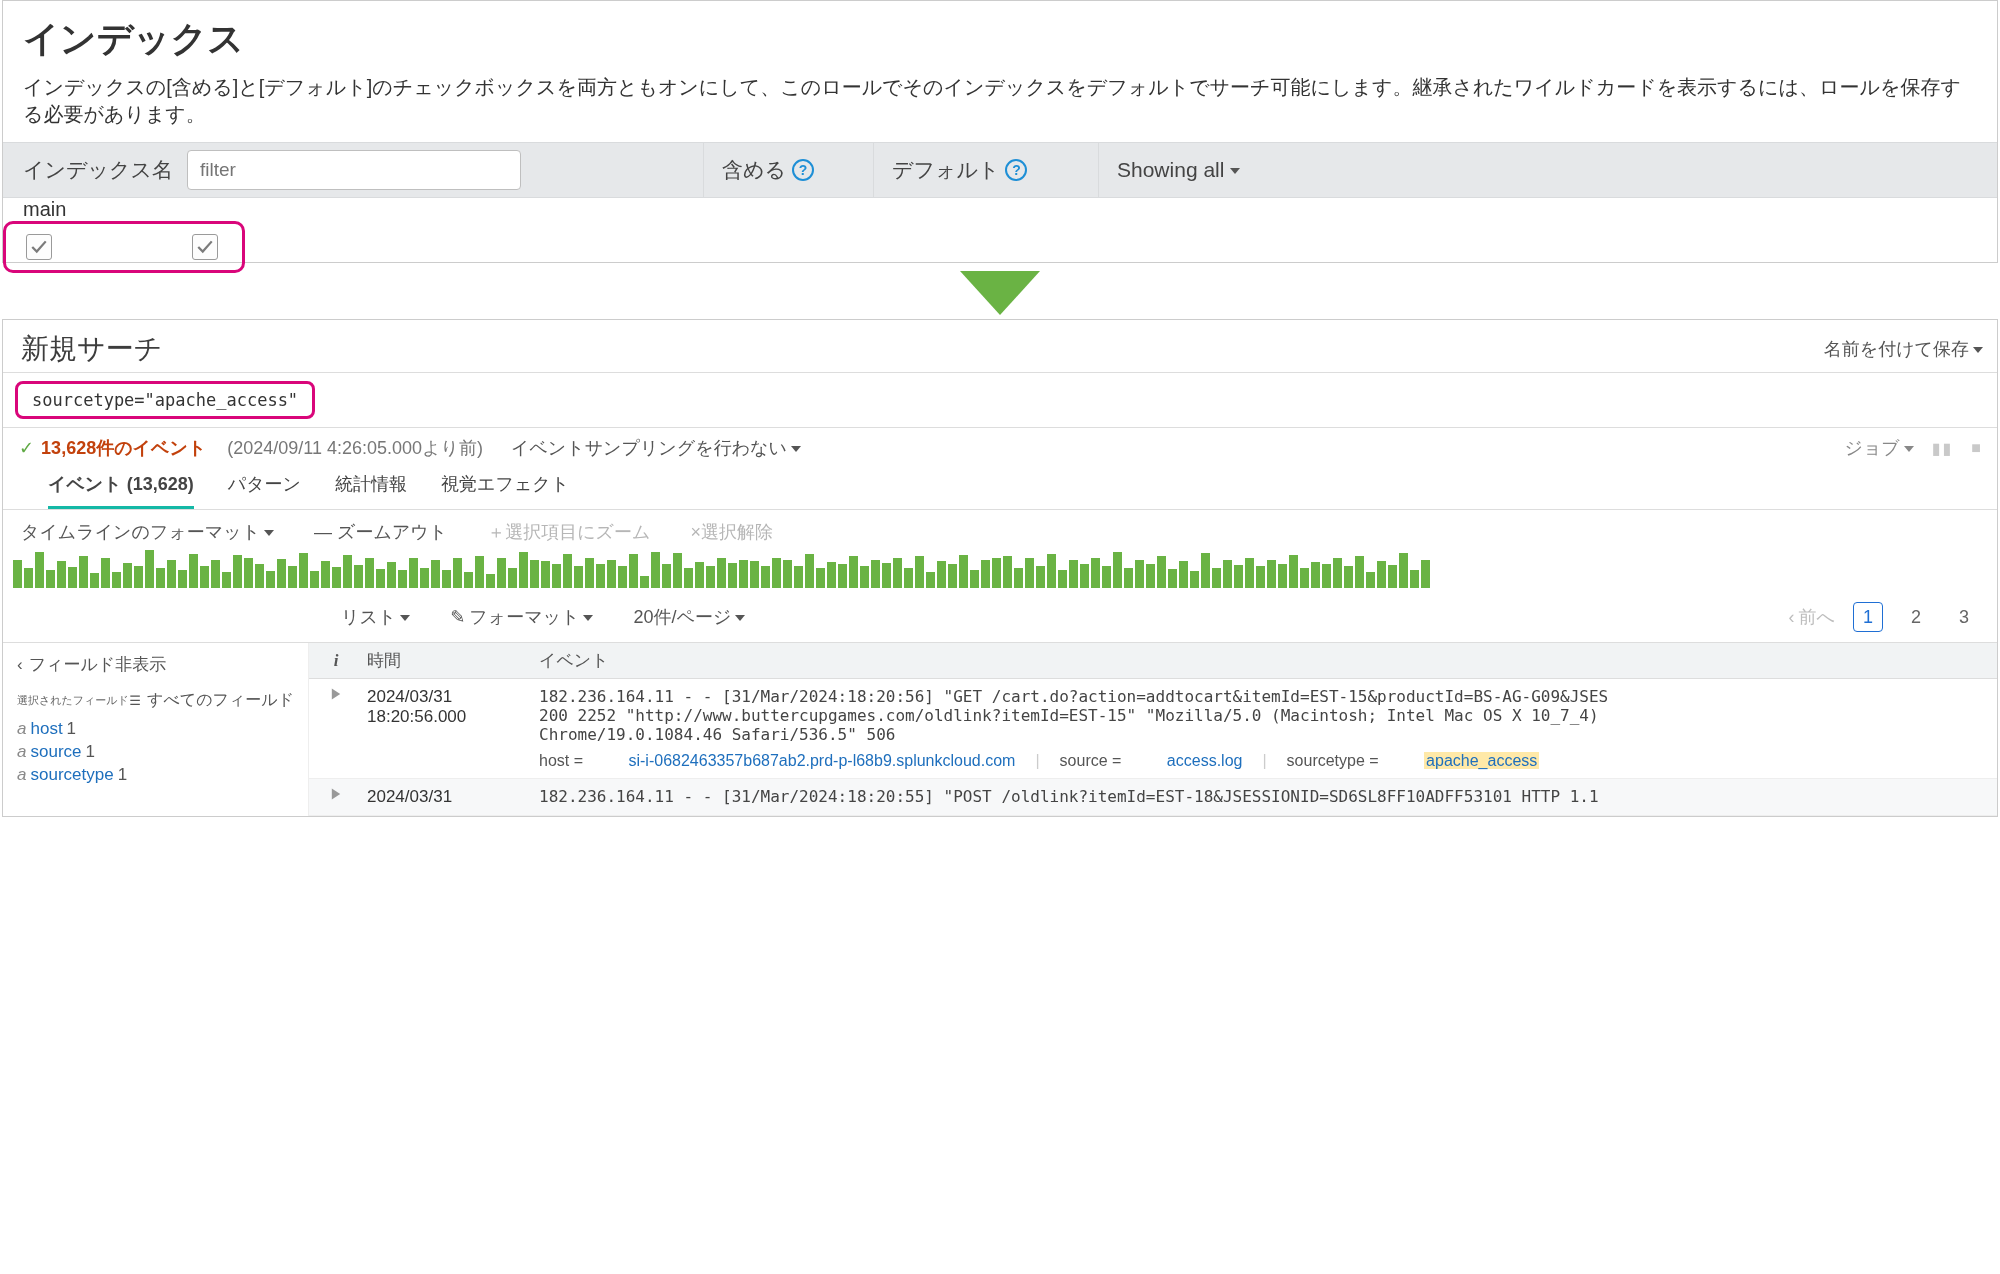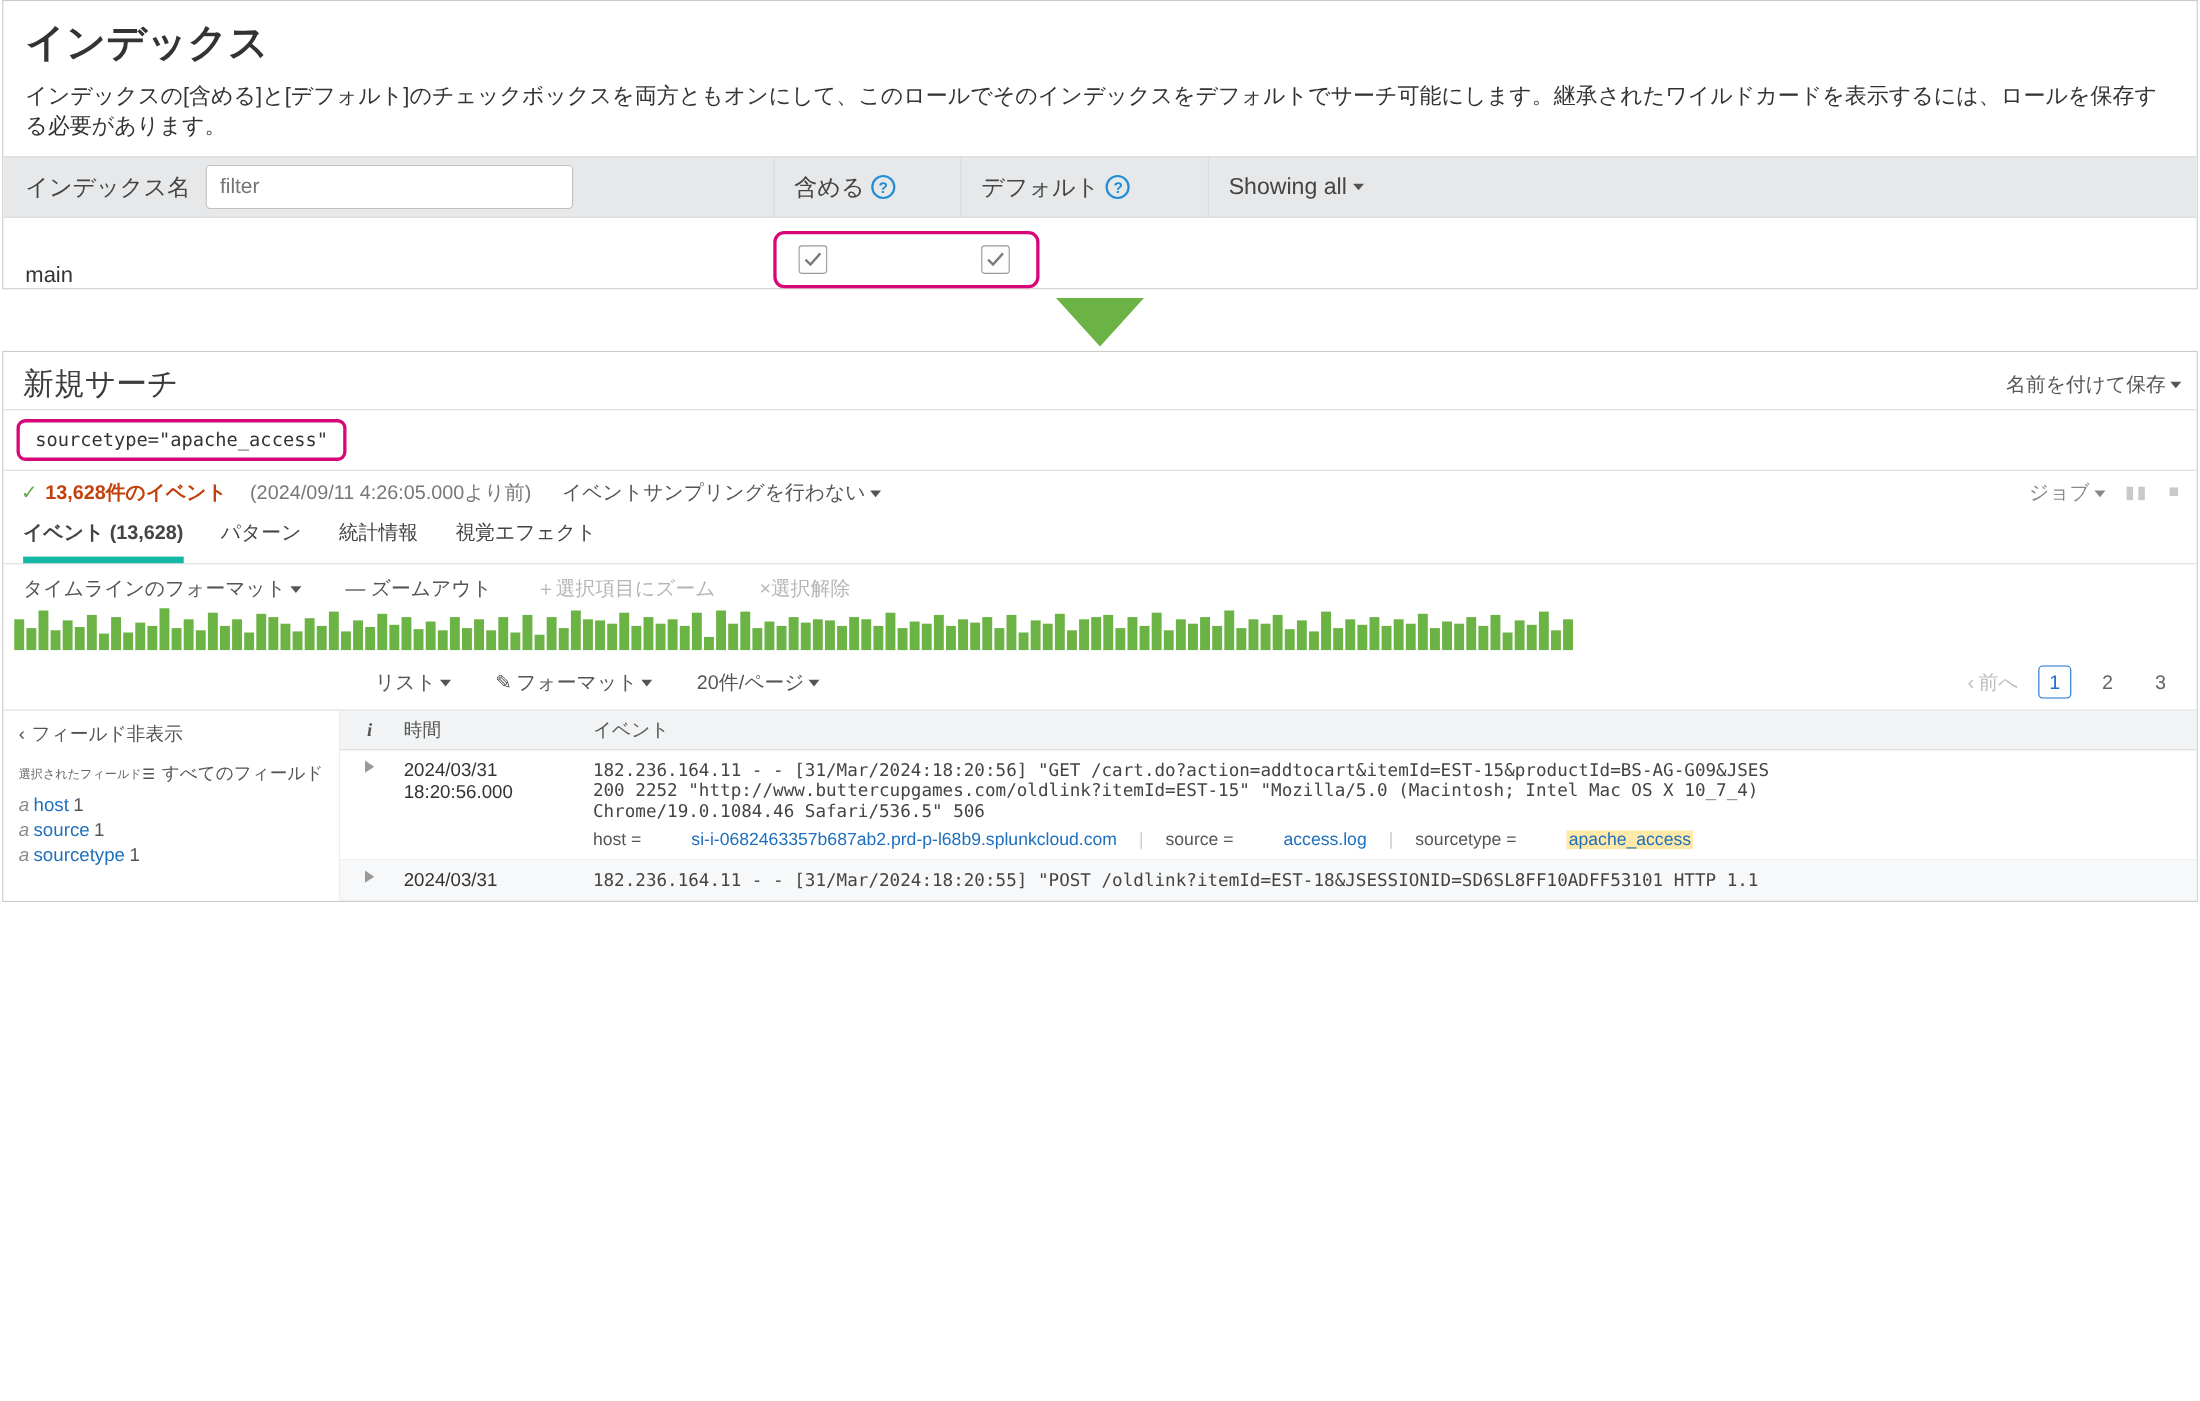--- a/index.html
+++ b/index.html
@@ -64,22 +64,23 @@
     content: "";
     display: inline-block;
     margin-left: 6px;
     border-left: 5px solid transparent;
     border-right: 5px solid transparent;
     border-top: 6px solid #555;
     vertical-align: middle;
   }
   .idx-row {
     display: flex;
-    align-items: flex-end;
+    align-items: flex-start;
     height: 64px;
+    flex-direction: column;
   }
   .idx-row .idx-col-name { font-size: 20px; padding-left: 20px; }
   .cb-group {
     display: flex;
     gap: 140px;
     border: 3px solid #d9067a;
     border-radius: 10px;
     padding: 10px 24px 10px 20px;
   }
   .cb {
@@ -172,21 +173,21 @@
   .icon-pause, .icon-stop { color: #c9c9c9; font-size: 16px; letter-spacing: 2px; }
 
   .tabs {
     display: flex;
     gap: 34px;
     padding: 10px 18px 0;
     border-bottom: 1px solid #ddd;
     font-size: 18px;
   }
   .tab { padding-bottom: 10px; color: #444; cursor: pointer; }
-  .tab.active { font-weight: 700; border-bottom: 6px solid #14b8a6; }
+  .tab.active { font-weight: 700; border-bottom: 3px solid #14b8a6; margin-left: 27px; }
 
   .timeline-toolbar {
     display: flex;
     gap: 40px;
     padding: 10px 18px 4px;
     font-size: 18px;
     color: #555;
   }
   .tb-item.disabled { color: #b6b6b6; }
   .tb-item::after.dd {

